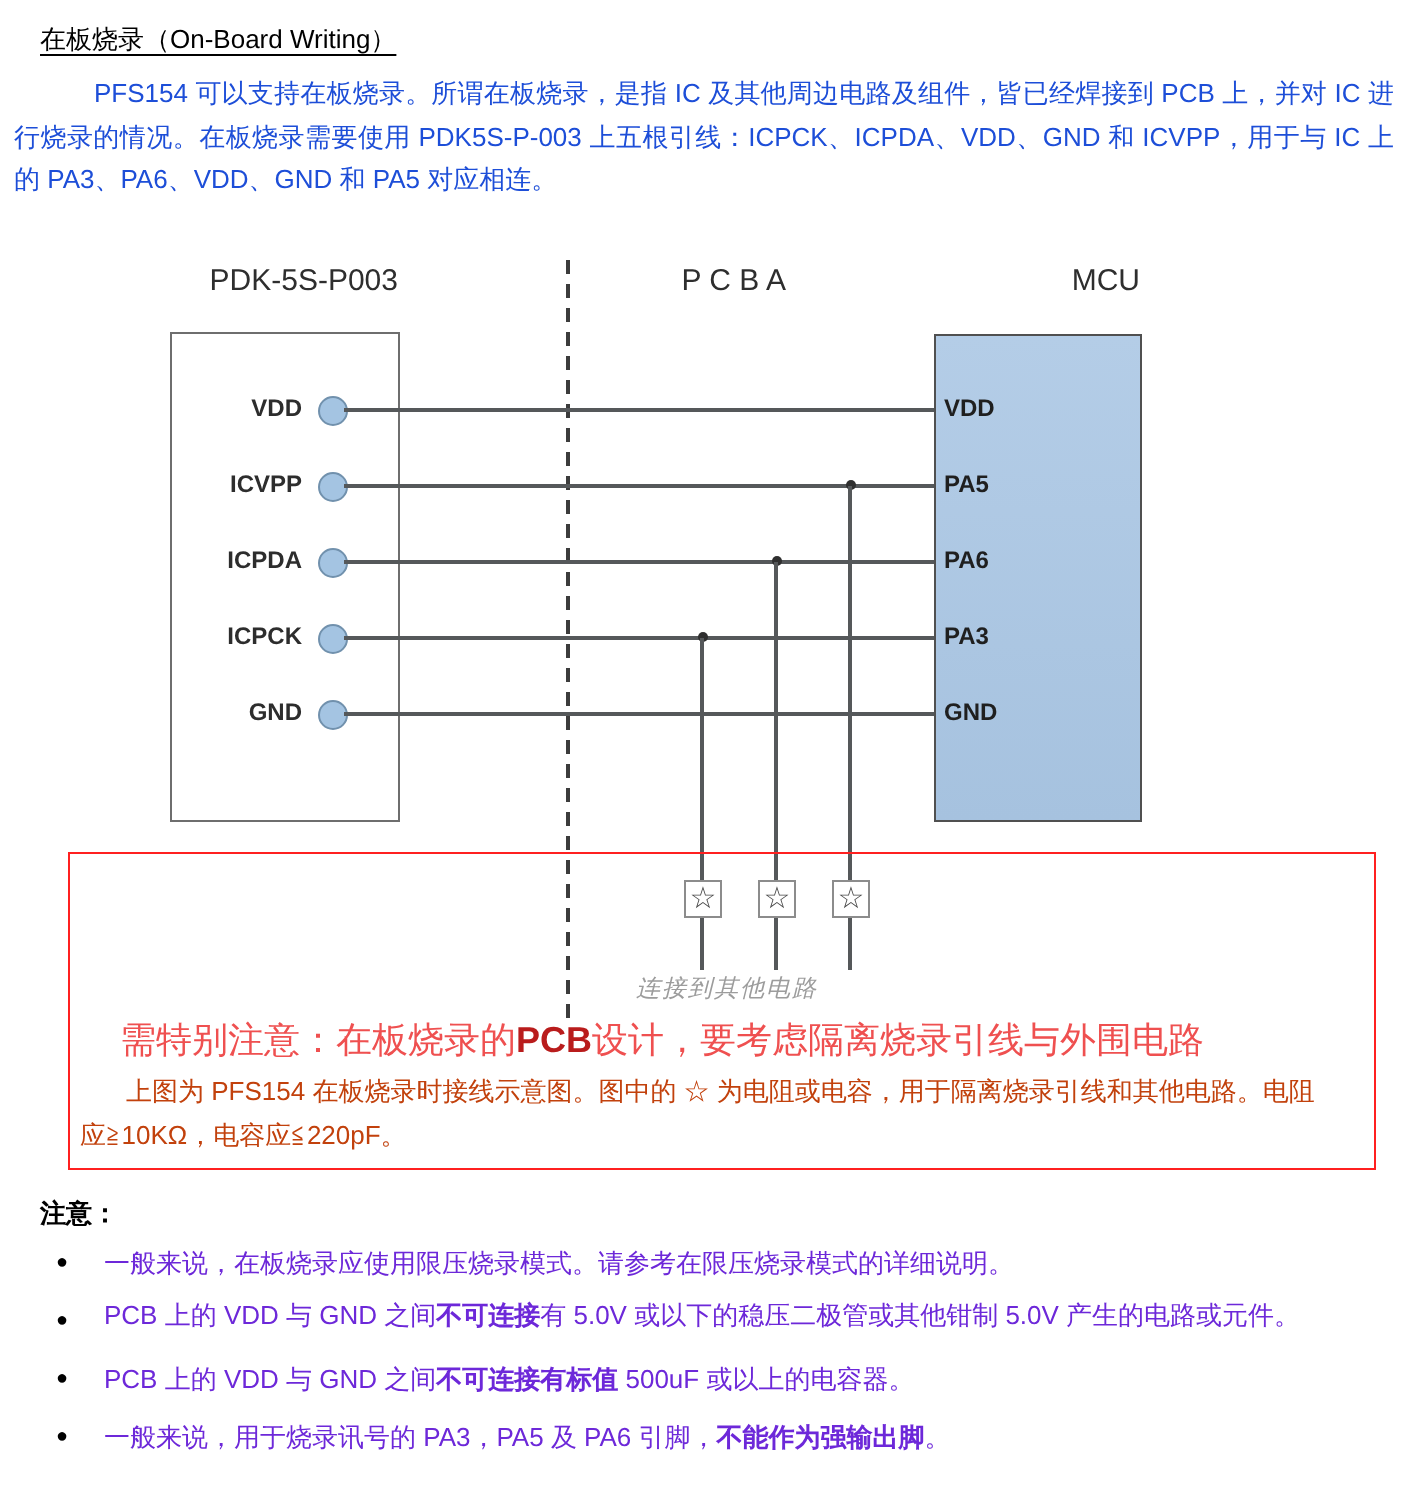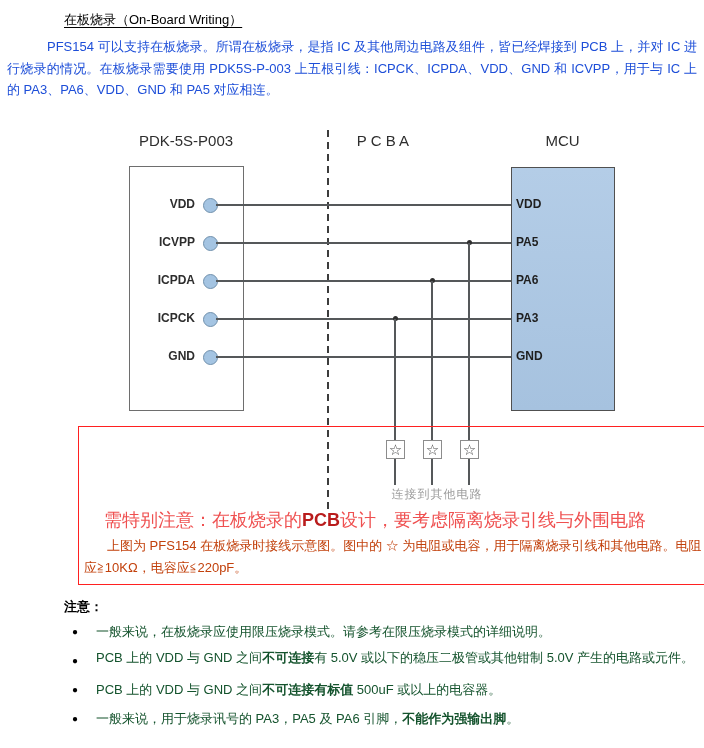--- a/index.html
+++ b/index.html
@@ -1,27 +1,27 @@
 <!DOCTYPE html>
 <html><head>
 <meta charset="utf-8">
 <style>
   html,body{margin:0;padding:0;background:#fff;}
   .page{position:relative;width:704px;height:748px;background:#fff;overflow:hidden;
         font-family:"Liberation Sans",sans-serif;color:#0a0a0a;}
-  .abs{position:absolute;margin-left:44px;}
+  .abs{position:absolute;}
 
   
   .doc-title{left:20px;top:11px;font-size:13px;color:#000;
              text-decoration:underline;text-underline-offset:3px;white-space:nowrap;}
   .intro{left:7px;top:36px;width:690px;margin:0;font-size:13px;line-height:21.5px;
          text-align:justify;text-indent:40px;color:#1d4ed8;}
 
   
-  .col-title{top:132px;font-size:15px;color:#2e2e2e;text-align:center;white-space:nowrap;}
+  .col-title{top:132px;font-size:15px;color:#2e2e2e;text-align:right;white-space:nowrap;}
   .writer-title{left:85px;width:114px;}
   .pcba-title{left:285px;width:108px;}
   .mcu-title{left:467px;width:103px;}
 
   
   .writer-box{left:85px;top:166px;width:113px;height:243px;border:1px solid #6e6e6e;background:#fff;}
   .mcu-box{left:467px;top:167px;width:102px;height:242px;border:1px solid #505050;
            background:linear-gradient(180deg,#b4cde7 0%,#a6c2df 100%);}
 
   .vdash{left:283px;top:130px;width:2px;height:380px;
@@ -48,36 +48,36 @@
   .vl3{left:350px;top:319px;height:121px}
   .vs1{left:424px;top:459px;height:26px}
   .vs2{left:387px;top:459px;height:26px}
   .vs3{left:350px;top:459px;height:26px}
 
   .star-box{top:440px;width:17px;height:17px;border:1px solid #8c8c8c;background:#fff;
             display:flex;align-items:center;justify-content:center;
             font-size:15px;color:#4a4a4a;line-height:1;}
   .sb1{left:342px}.sb2{left:379px}.sb3{left:416px}
 
-  .other-circuit{left:318px;top:486px;width:150px;text-align:center;font-size:12px;
-                 color:#9c9c9c;letter-spacing:1px;white-space:nowrap;}
+  .other-circuit{left:318px;top:486px;width:150px;text-align:left;font-size:12px;
+                 color:#9c9c9c;letter-spacing:1px;white-space:nowrap;font-style:italic;}
 
   
   .warn-rect{left:34px;top:426px;width:652px;height:157px;border:1.5px solid #ff2020;}
   .warn-headline{left:60px;top:508px;font-family:"Liberation Serif",serif;font-size:18px;
                  color:#ef5050;white-space:nowrap;}
   .warn-headline .em{font-family:"Liberation Sans",sans-serif;font-weight:bold;color:#b91c1c;}
   .warn-line{font-size:13px;color:#c2410c;white-space:nowrap;}
   .wl1{left:63px;top:537px}
   .wl2{left:40px;top:559px}
 
   
   .notes-heading{left:20px;top:598px;font-size:13px;font-weight:bold;color:#000;}
   .bullet-dot{left:28px;font-size:10px;color:#000;}
-  .bullet-text{left:52px;font-size:13px;color:#14532d;white-space:nowrap;}
+  .bullet-text{left:52px;font-size:13px;color:#6d28d9;white-space:nowrap;}
   .bullet-text b{font-weight:bold;}
   .b1{top:623px}.b2{top:649px}.b3{top:681px}.b4{top:710px}
   .bd1{top:626px}.bd2{top:655px}.bd3{top:684px}.bd4{top:713px}
 </style>
 </head>
 <body>
 
 <div class="page">
 
   <div class="abs doc-title">在板烧录（On-Board Writing）</div>

